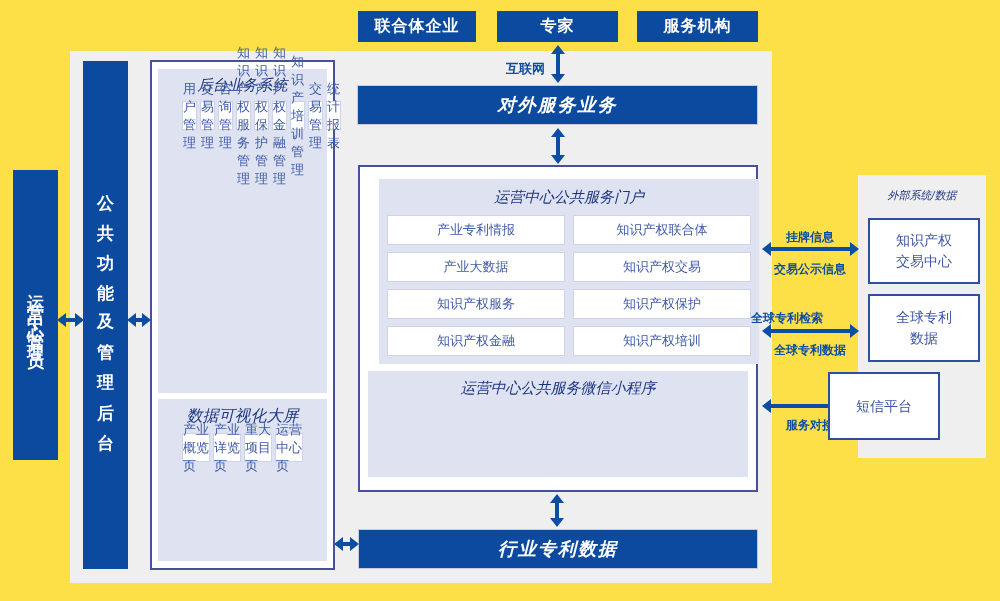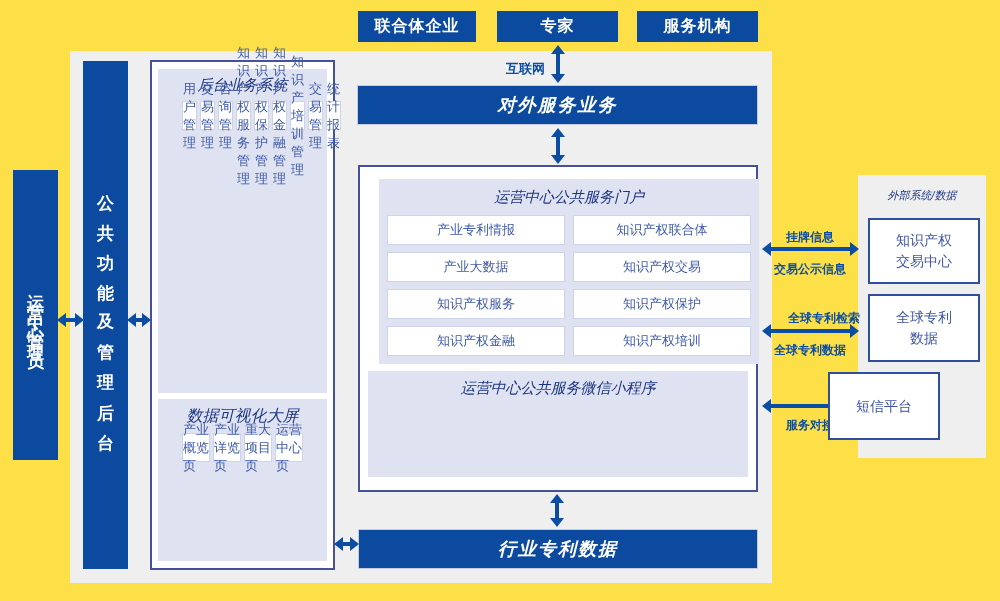--- a/index.html
+++ b/index.html
@@ -144,21 +144,21 @@
   <div class="h-arrow" style="left:334px; top:537px; width:25px;">
       <i class="shaft"></i>
     </div>
 
   <div class="linklabel" style="left:755px; top:229px; width:110px;">挂牌信息</div>
   <div class="h-arrow" style="left:762px; top:242px; width:97px;">
       <i class="shaft"></i>
     </div>
   <div class="linklabel" style="left:755px; top:261px; width:110px;">交易公示信息</div>
 
-  <div class="linklabel" style="left:769px; top:310px; width:110px;">全球专利检索</div>
+  <div class="linklabel" style="left:732px; top:310px; width:110px;">全球专利检索</div>
   <div class="h-arrow" style="left:762px; top:324px; width:97px;">
       <i class="shaft"></i>
     </div>
   <div class="linklabel" style="left:755px; top:342px; width:110px;">全球专利数据</div>
 
   <div class="h-arrow" style="left:762px; top:399px; width:97px;">
       <i class="shaft"></i>
     </div>
   <div class="linklabel" style="left:755px; top:417px; width:110px;">服务对接</div>
 

